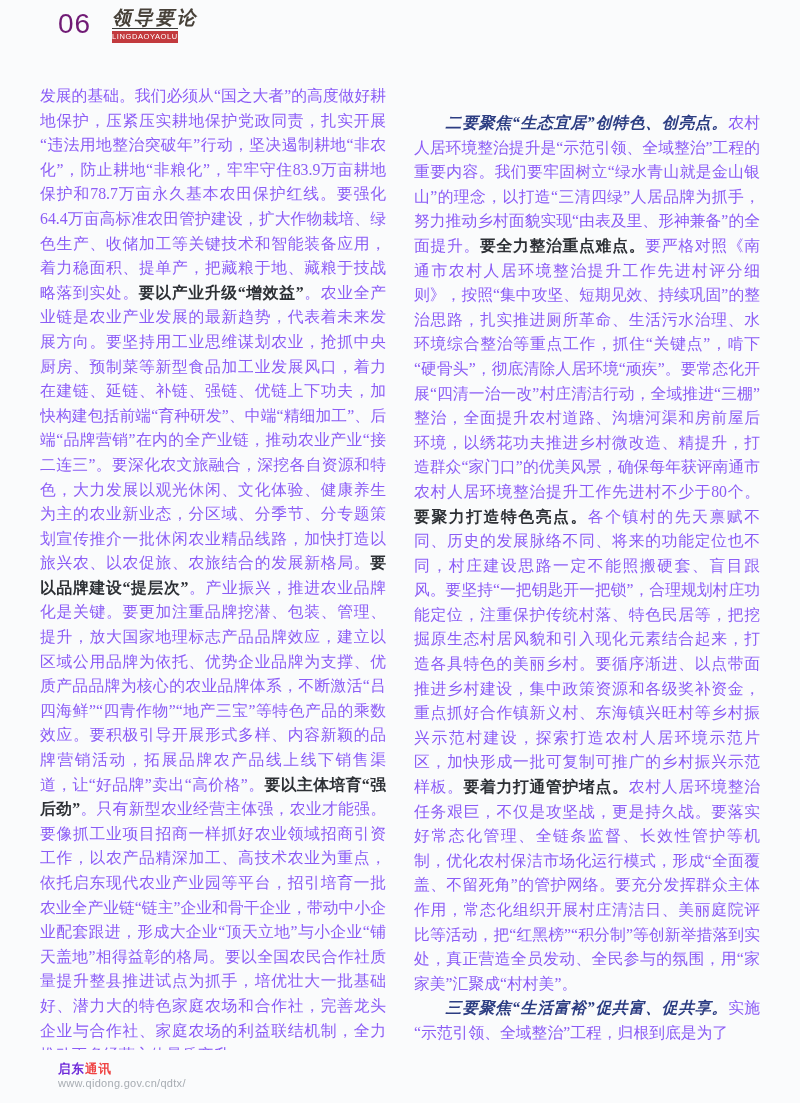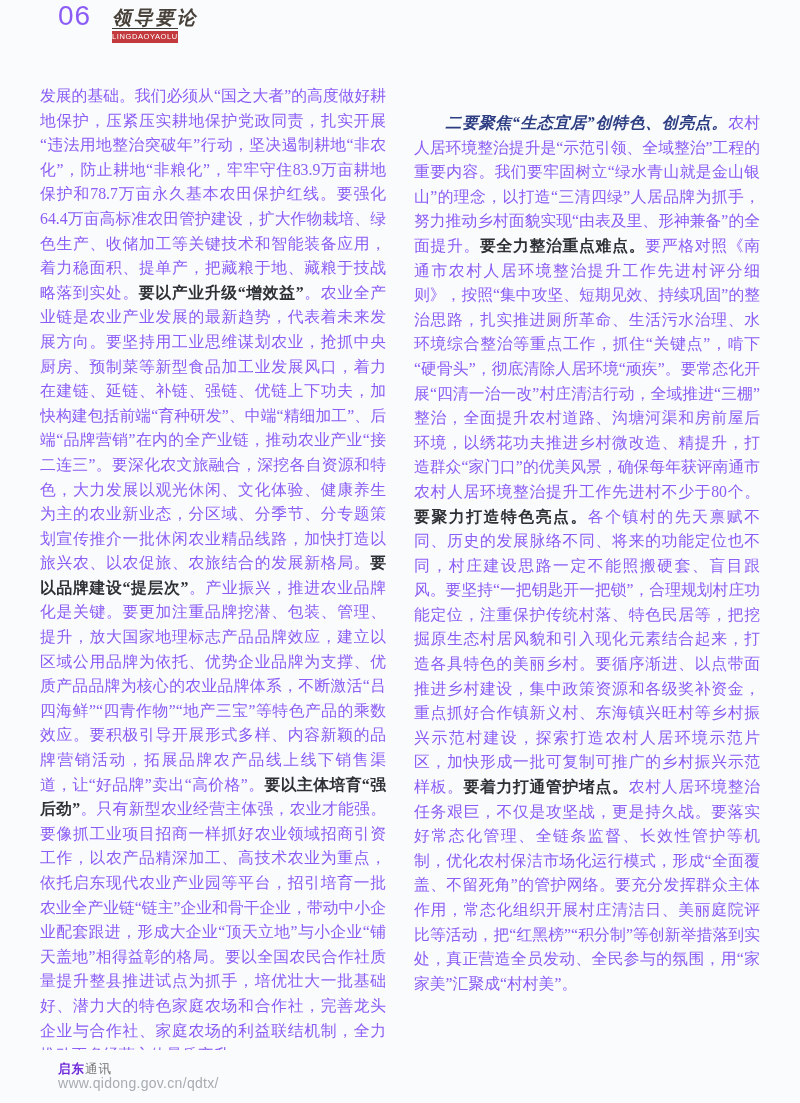--- a/index.html
+++ b/index.html
@@ -4,23 +4,23 @@
 <style>
   html,body{margin:0;padding:0;}
   body{background:#e8eaec;font-family:"Liberation Serif","DejaVu Serif",serif;}
   .page{
     position:relative;width:800px;height:1103px;margin:0 auto;
     background:#fafbfc;overflow:hidden;
   }
   
   .header{position:absolute;left:0;top:0;width:100%;height:60px;}
   .page-number{
-    position:absolute;left:58px;top:0;
+    position:absolute;left:58px;top:8px;
     font-family:"Liberation Sans","DejaVu Sans",sans-serif;
-    font-size:28px;color:#8b5cf6;letter-spacing:1px;
+    font-size:28px;color:#701a75;letter-spacing:1px;
   }
   .section-block{position:absolute;left:112px;top:10px;width:66px;text-align:center;}
   .section-title{
     font-size:19px;font-style:italic;font-weight:600;color:#474139;
     letter-spacing:2.5px;white-space:nowrap;line-height:16px;
   }
   .section-rule{height:0;border-top:1.6px solid #3a3a3a;margin-top:2px;}
   .section-badge{
     margin-top:2px;background:#c23a3e;color:#ffffff;
     font-family:"Liberation Sans","DejaVu Sans",sans-serif;
@@ -37,24 +37,24 @@
   .column-right{left:414px;margin-top:27px;}
   .para{margin:0;text-align:justify;}
   .para-indent{text-indent:2em;}
   .seg-normal{color:#8b5cf6;}
   .seg-bold{font-weight:700;color:#2d3035;}
   .seg-lead{font-weight:700;font-style:italic;color:#2c3d82;letter-spacing:0.5px;}
   
   .footer{position:absolute;left:58px;top:1062px;}
   .footer-brand{font-size:12.5px;line-height:14px;letter-spacing:1px;}
   .footer-brand-primary{font-weight:700;color:#6d28d9;}
-  .footer-brand-secondary{font-weight:400;color:#737373;}
+  .footer-brand-secondary{font-weight:700;color:#ef4444;}
   .footer-url{
     font-family:"Liberation Sans","DejaVu Sans",sans-serif;
-    font-size:14px;line-height:13px;color:#a7acb2;letter-spacing:0.3px;margin-top:1px;
+    font-size:11px;line-height:13px;color:#a7acb2;letter-spacing:0.3px;margin-top:1px;
   }
 </style>
 </head>
 <body>
 
 <div class="page">
 
   <div class="header">
     <div class="page-number">06</div>
     <div class="section-block">
@@ -63,20 +63,21 @@
       <div class="section-badge">LINGDAOYAOLUN</div>
     </div>
   </div>
 
   <div class="column column-left">
     <p class="para"><span class="seg-normal">发展的基础。我们必须从“国之大者”的高度做好耕地保护，压紧压实耕地保护党政同责，扎实开展“违法用地整治突破年”行动，坚决遏制耕地“非农化”，防止耕地“非粮化”，牢牢守住83.9万亩耕地保护和78.7万亩永久基本农田保护红线。要强化64.4万亩高标准农田管护建设，扩大作物栽培、绿色生产、收储加工等关键技术和智能装备应用，着力稳面积、提单产，把藏粮于地、藏粮于技战略落到实处。</span><span class="seg-bold">要以产业升级“增效益”</span><span class="seg-normal">。农业全产业链是农业产业发展的最新趋势，代表着未来发展方向。要坚持用工业思维谋划农业，抢抓中央厨房、预制菜等新型食品加工业发展风口，着力在建链、延链、补链、强链、优链上下功夫，加快构建包括前端“育种研发”、中端“精细加工”、后端“品牌营销”在内的全产业链，推动农业产业“接二连三”。要深化农文旅融合，深挖各自资源和特色，大力发展以观光休闲、文化体验、健康养生为主的农业新业态，分区域、分季节、分专题策划宣传推介一批休闲农业精品线路，加快打造以旅兴农、以农促旅、农旅结合的发展新格局。</span><span class="seg-bold">要以品牌建设“提层次”</span><span class="seg-normal">。产业振兴，推进农业品牌化是关键。要更加注重品牌挖潜、包装、管理、提升，放大国家地理标志产品品牌效应，建立以区域公用品牌为依托、优势企业品牌为支撑、优质产品品牌为核心的农业品牌体系，不断激活“吕四海鲜”“四青作物”“地产三宝”等特色产品的乘数效应。要积极引导开展形式多样、内容新颖的品牌营销活动，拓展品牌农产品线上线下销售渠道，让“好品牌”卖出“高价格”。</span><span class="seg-bold">要以主体培育“强后劲”</span><span class="seg-normal">。只有新型农业经营主体强，农业才能强。要像抓工业项目招商一样抓好农业领域招商引资工作，以农产品精深加工、高技术农业为重点，依托启东现代农业产业园等平台，招引培育一批农业全产业链“链主”企业和骨干企业，带动中小企业配套跟进，形成大企业“顶天立地”与小企业“铺天盖地”相得益彰的格局。要以全国农民合作社质量提升整县推进试点为抓手，培优壮大一批基础好、潜力大的特色家庭农场和合作社，完善龙头企业与合作社、家庭农场的利益联结机制，全力推动更多经营主体量质齐升。</span></p>
   </div>
 
   <div class="column column-right">
     <p class="para para-indent"><span class="seg-lead">二要聚焦“生态宜居”创特色、创亮点。</span><span class="seg-normal">农村人居环境整治提升是“示范引领、全域整治”工程的重要内容。我们要牢固树立“绿水青山就是金山银山”的理念，以打造“三清四绿”人居品牌为抓手，努力推动乡村面貌实现“由表及里、形神兼备”的全面提升。</span><span class="seg-bold">要全力整治重点难点。</span><span class="seg-normal">要严格对照《南通市农村人居环境整治提升工作先进村评分细则》，按照“集中攻坚、短期见效、持续巩固”的整治思路，扎实推进厕所革命、生活污水治理、水环境综合整治等重点工作，抓住“关键点”，啃下“硬骨头”，彻底清除人居环境“顽疾”。要常态化开展“四清一治一改”村庄清洁行动，全域推进“三棚”整治，全面提升农村道路、沟塘河渠和房前屋后环境，以绣花功夫推进乡村微改造、精提升，打造群众“家门口”的优美风景，确保每年获评南通市农村人居环境整治提升工作先进村不少于80个。</span><span class="seg-bold">要聚力打造特色亮点。</span><span class="seg-normal">各个镇村的先天禀赋不同、历史的发展脉络不同、将来的功能定位也不同，村庄建设思路一定不能照搬硬套、盲目跟风。要坚持“一把钥匙开一把锁”，合理规划村庄功能定位，注重保护传统村落、特色民居等，把挖掘原生态村居风貌和引入现化元素结合起来，打造各具特色的美丽乡村。要循序渐进、以点带面推进乡村建设，集中政策资源和各级奖补资金，重点抓好合作镇新义村、东海镇兴旺村等乡村振兴示范村建设，探索打造农村人居环境示范片区，加快形成一批可复制可推广的乡村振兴示范样板。</span><span class="seg-bold">要着力打通管护堵点。</span><span class="seg-normal">农村人居环境整治任务艰巨，不仅是攻坚战，更是持久战。要落实好常态化管理、全链条监督、长效性管护等机制，优化农村保洁市场化运行模式，形成“全面覆盖、不留死角”的管护网络。要充分发挥群众主体作用，常态化组织开展村庄清洁日、美丽庭院评比等活动，把“红黑榜”“积分制”等创新举措落到实处，真正营造全员发动、全民参与的氛围，用“家家美”汇聚成“村村美”。</span></p>
+    <p class="para para-indent"><span class="seg-lead">三要聚焦“生活富裕”促共富、促共享。</span><span class="seg-normal">实施“示范引领、全域整治”工程，归根到底是为了</span></p>
   </div>
 
   <div class="footer">
     <div class="footer-brand">
       <span class="footer-brand-primary">启东</span><span class="footer-brand-secondary">通讯</span>
     </div>
     <div class="footer-url">www.qidong.gov.cn/qdtx/</div>
   </div>
 
 </div>

